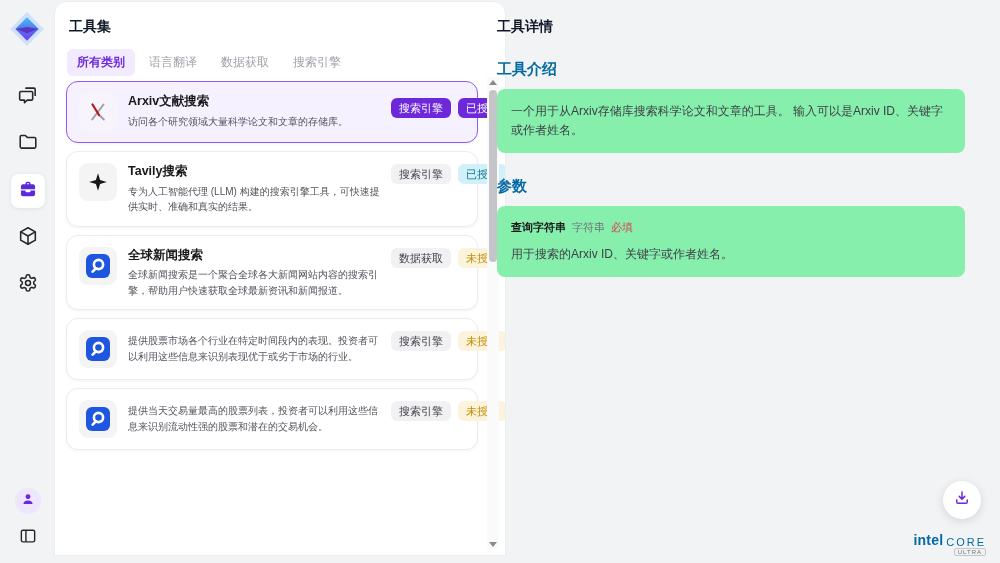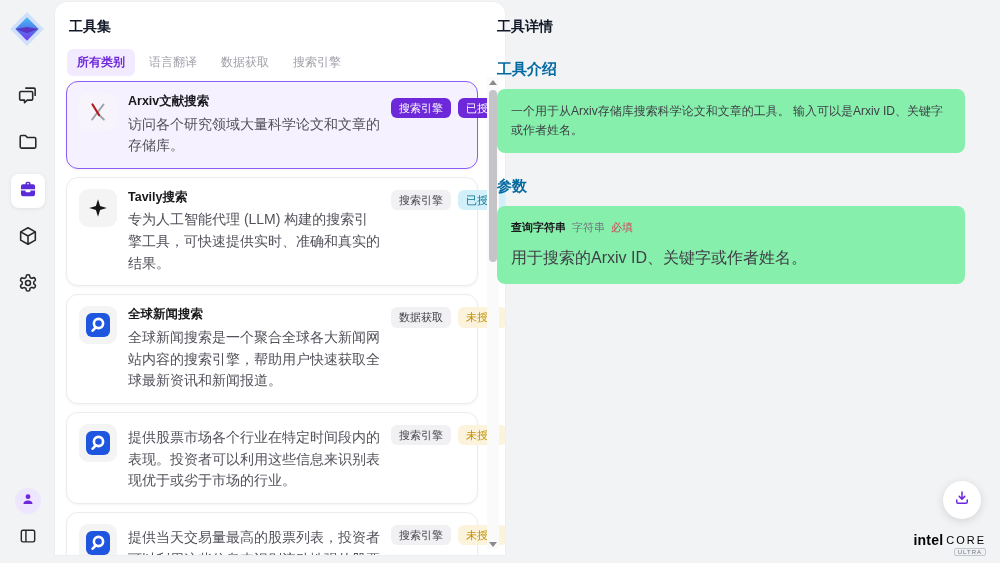--- a/index.html
+++ b/index.html
@@ -32,21 +32,21 @@
   .card {
     background:#fff; border:1px solid #ECECEF; border-radius:12px;
     padding:11px 12px; display:flex; gap:11px;
     box-shadow:0 1px 3px rgba(17,24,39,.05); cursor:pointer;
   }
   .card.selected { background:#F6F1FE; border:1.5px solid #8B5CF6; }
   .tile { width:38px; height:38px; border-radius:9px; background:#F4F4F5; flex:none; display:flex; align-items:center; justify-content:center; }
   .card.selected .tile { background:#F7F4FC; }
   .card-text { width:252px; flex:none; }
   .card-title { font-size:12.5px; font-weight:bold; color:#18181B; line-height:1.4; }
-  .card-desc { margin-top:3px; font-size:14px; line-height:1.55; color:#52525B; }
+  .card-desc { margin-top:3px; font-size:10px; line-height:1.55; color:#52525B; }
   .badges { margin-left:auto; display:flex; gap:7px; align-self:flex-start; margin-top:1px; }
   .card.selected .badges { margin-top:5px; }
   .badge { font-size:11px; padding:3px 8px; border-radius:6px; white-space:nowrap; line-height:1.3; }
   .badge-solid { background:#6D28D9; color:#FFFFFF; }
   .badge-gray  { background:#F1F1F4; color:#3F3F46; }
   .badge-cyan  { background:#D2F0FA; color:#0E7490; }
   .badge-yellow{ background:#FBF3DB; color:#C28F04; }
   
   .sb { position:absolute; right:6px; top:75px; width:12px; height:472px; background:#FAFAFA; }
   .sb-arrow { position:absolute; left:0; width:12px; height:10px; display:flex; align-items:center; justify-content:center; cursor:pointer; }
@@ -56,29 +56,29 @@
   .sb-thumb { position:absolute; left:2px; top:13px; width:8px; height:172px; border-radius:4px; background:#C5C5C9; cursor:pointer; }
   
   .detail { position:absolute; left:484px; top:0; width:490px; height:100%; padding:18px 9px 0 13px; }
   .detail-title { font-size:14px; font-weight:bold; color:#111827; }
   .section-label { margin-top:24px; font-size:15px; font-weight:bold; color:#0369a1; }
   .white-box { margin-top:10px; background:#86efac; border-radius:8px; padding:13px 14px; font-size:12px; color:#3F3F46; line-height:1.6; }
   .param-head { display:flex; align-items:baseline; gap:6px; }
   .param-name { font-size:11px; font-weight:bold; color:#18181B; }
   .param-type { font-size:11px; color:#71717A; }
   .param-req  { font-size:11px; color:#D6455D; }
-  .param-desc { margin-top:8px; font-size:16px; color:#3F3F46; }
+  .param-desc { margin-top:8px; font-size:12px; color:#3F3F46; }
   
   .fab {
     position:absolute; right:19px; bottom:44px; width:38px; height:38px; border-radius:50%;
     background:#FFFFFF; box-shadow:0 2px 10px rgba(0,0,0,.13);
     display:flex; align-items:center; justify-content:center; cursor:pointer;
   }
   .intel { position:absolute; right:14px; bottom:7px; display:flex; flex-direction:column; align-items:flex-end; }
-  .intel-row { display:flex; align-items:center; gap:3px; color:#000000; }
+  .intel-row { display:flex; align-items:flex-end; gap:3px; color:#0369a1; }
   .intel-word { font-size:14px; font-weight:bold; letter-spacing:.2px; }
   .intel-core { font-size:11px; font-weight:normal; letter-spacing:2px; text-transform:uppercase; }
   .intel-ultra { margin-top:0px; font-size:6px; letter-spacing:1px; text-transform:uppercase; color:#6B7280; border:1px solid #C3C7CD; border-radius:2px; padding:0 3px; background:#F0F1F3; }
 </style>
 </head>
 <body>
 
 <div class="screen">
 
   <div class="rail">

